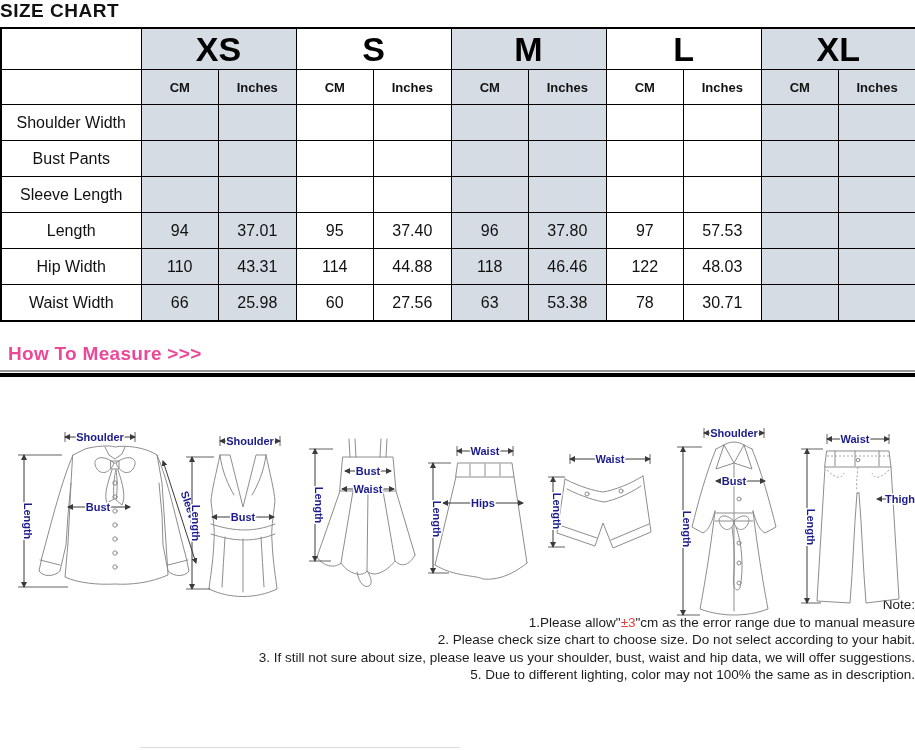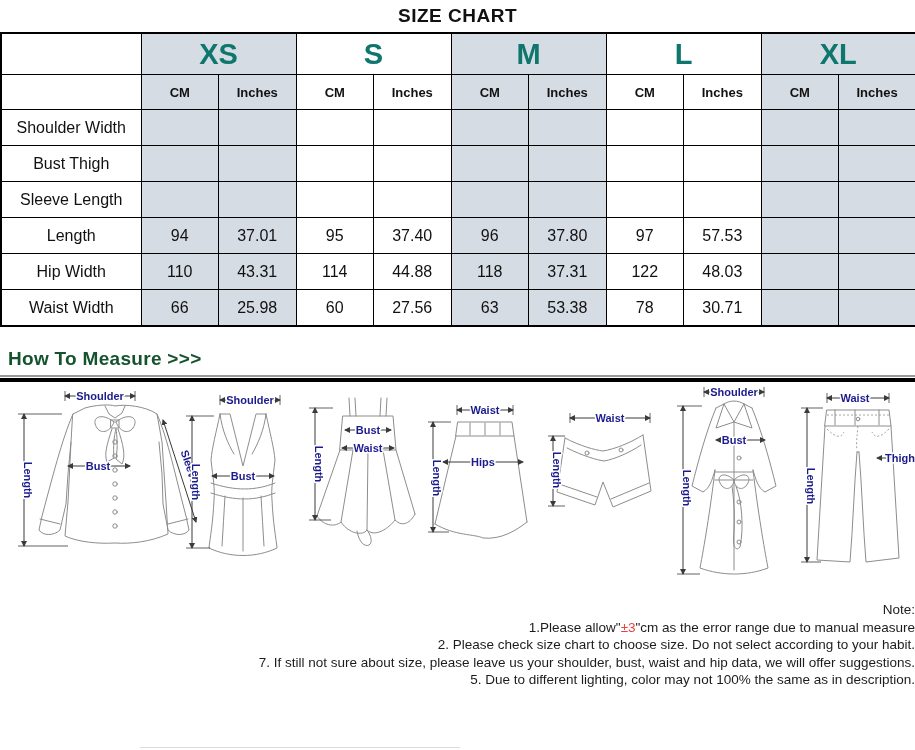--- a/index.html
+++ b/index.html
@@ -1,29 +1,29 @@
 <!DOCTYPE html>
 <html><head>
 <meta charset="utf-8">
 <style>
   html,body{margin:0;padding:0;background:#fff;}
   .page{width:915px;height:750px;background:#fff;position:relative;overflow:hidden;
         font-family:"Liberation Sans",sans-serif;color:#111;}
-  .title{text-align:center;font-size:19px;font-weight:bold;letter-spacing:.5px;padding-top:5px;height:27px;}
+  .title{text-align:left;font-size:19px;font-weight:bold;letter-spacing:.5px;height:27px;}
   table.size{border-collapse:collapse;table-layout:fixed;width:915px;border:2px solid #000;}
   table.size td{border:1px solid #000;text-align:center;vertical-align:middle;overflow:hidden;padding:0;}
   td.shade{background:#d6dce4;}
-  td.size-cell{height:40px;font-size:29px;font-weight:bold;color:#0f766e;}
+  td.size-cell{height:40px;font-size:34px;font-weight:bold;color:#000000;}
   td.unit-cell{height:34px;font-size:13px;font-weight:bold;}
   td.label-cell{font-size:13px;}
   td.val-cell{height:35px;font-size:16px;}
-  .measure-head{color:#14532d;font-size:19px;font-weight:bold;padding:21px 0 5px 8px;letter-spacing:.3px;}
+  .measure-head{color:#ec4899;font-size:19px;font-weight:bold;padding:21px 0 5px 8px;letter-spacing:.3px;}
   .rule{height:1px;border-top:2px solid #999;border-bottom:4px solid #000;}
   .diagrams{position:relative;height:212px;}
-  .garment{position:absolute;}
+  .garment{position:absolute;margin-top:46px;}
   .garment svg{overflow:visible;display:block;}
   .m{stroke:#3a3a3a;stroke-width:1;fill:none;}
   .tick{stroke:#3a3a3a;stroke-width:.8;fill:none;}
   .g{stroke:#8d8d8d;stroke-width:1;fill:none;stroke-linejoin:round;stroke-linecap:round;}
   .gd{stroke:#8d8d8d;stroke-width:.8;fill:none;stroke-dasharray:2 2;}
   .lbl{font-family:"Liberation Sans",sans-serif;font-size:11px;font-weight:bold;fill:#1b1b8e;
        paint-order:stroke;stroke:#fff;stroke-width:3px;stroke-linejoin:round;}
   .notes{padding:7px 0 0 8px;font-size:13.5px;line-height:17.5px;color:#1c1c1c;text-align:right;}
   .red{color:#e8423d;}
   .bottom-line{position:absolute;left:140px;bottom:2px;width:320px;border-top:1px solid #dcdcdc;}
@@ -69,21 +69,21 @@
           <td class="val-cell"></td>
           <td class="val-cell"></td>
           <td class="val-cell shade"></td>
           <td class="val-cell shade"></td>
           <td class="val-cell"></td>
           <td class="val-cell"></td>
           <td class="val-cell shade"></td>
           <td class="val-cell shade"></td>
         </tr>
         <tr>
-          <td class="label-cell val-cell">Bust Thigh</td>
+          <td class="label-cell val-cell">Bust Pants</td>
           <td class="val-cell shade"></td>
           <td class="val-cell shade"></td>
           <td class="val-cell"></td>
           <td class="val-cell"></td>
           <td class="val-cell shade"></td>
           <td class="val-cell shade"></td>
           <td class="val-cell"></td>
           <td class="val-cell"></td>
           <td class="val-cell shade"></td>
           <td class="val-cell shade"></td>
@@ -114,21 +114,21 @@
           <td class="val-cell shade"></td>
           <td class="val-cell shade"></td>
         </tr>
         <tr>
           <td class="label-cell val-cell">Hip Width</td>
           <td class="val-cell shade">110</td>
           <td class="val-cell shade">43.31</td>
           <td class="val-cell">114</td>
           <td class="val-cell">44.88</td>
           <td class="val-cell shade">118</td>
-          <td class="val-cell shade">37.31</td>
+          <td class="val-cell shade">46.46</td>
           <td class="val-cell">122</td>
           <td class="val-cell">48.03</td>
           <td class="val-cell shade"></td>
           <td class="val-cell shade"></td>
         </tr>
         <tr>
           <td class="label-cell val-cell">Waist Width</td>
           <td class="val-cell shade">66</td>
           <td class="val-cell shade">25.98</td>
           <td class="val-cell">60</td>
@@ -328,19 +328,19 @@
       </svg>
     </div>
 
   </div>
 
   <div class="notes">
     <div>Note:</div>
     <div><span>1.Please allow"</span><span class="red">±3</span><span>"cm as the error range due to manual measure</span></div>
     <div id="note-items">
         <div>2. Please check size chart to choose size. Do not select according to your habit.</div>
-        <div>7. If still not sure about size, please leave us your shoulder, bust, waist and hip data, we will offer suggestions.</div>
+        <div>3. If still not sure about size, please leave us your shoulder, bust, waist and hip data, we will offer suggestions.</div>
         <div>5. Due to different lighting, color may not 100% the same as in description.</div>
       </div>
   </div>
 
   <div class="bottom-line"></div>
 </div>
 
 </body></html>

